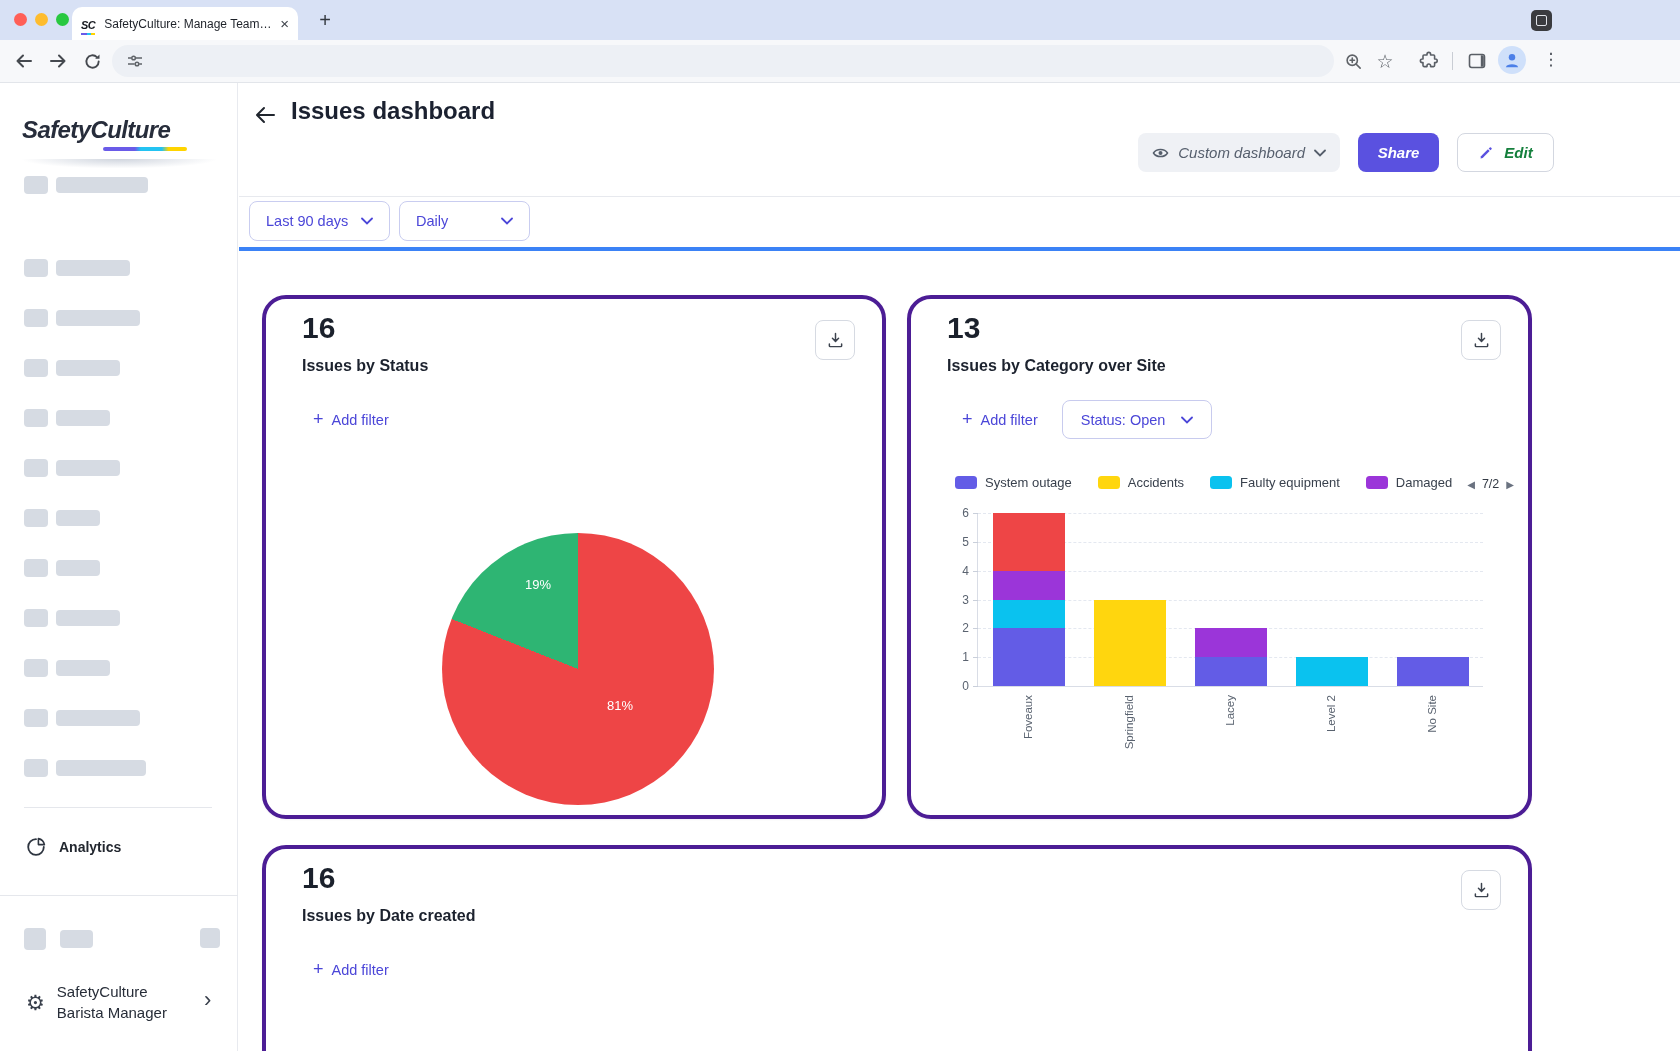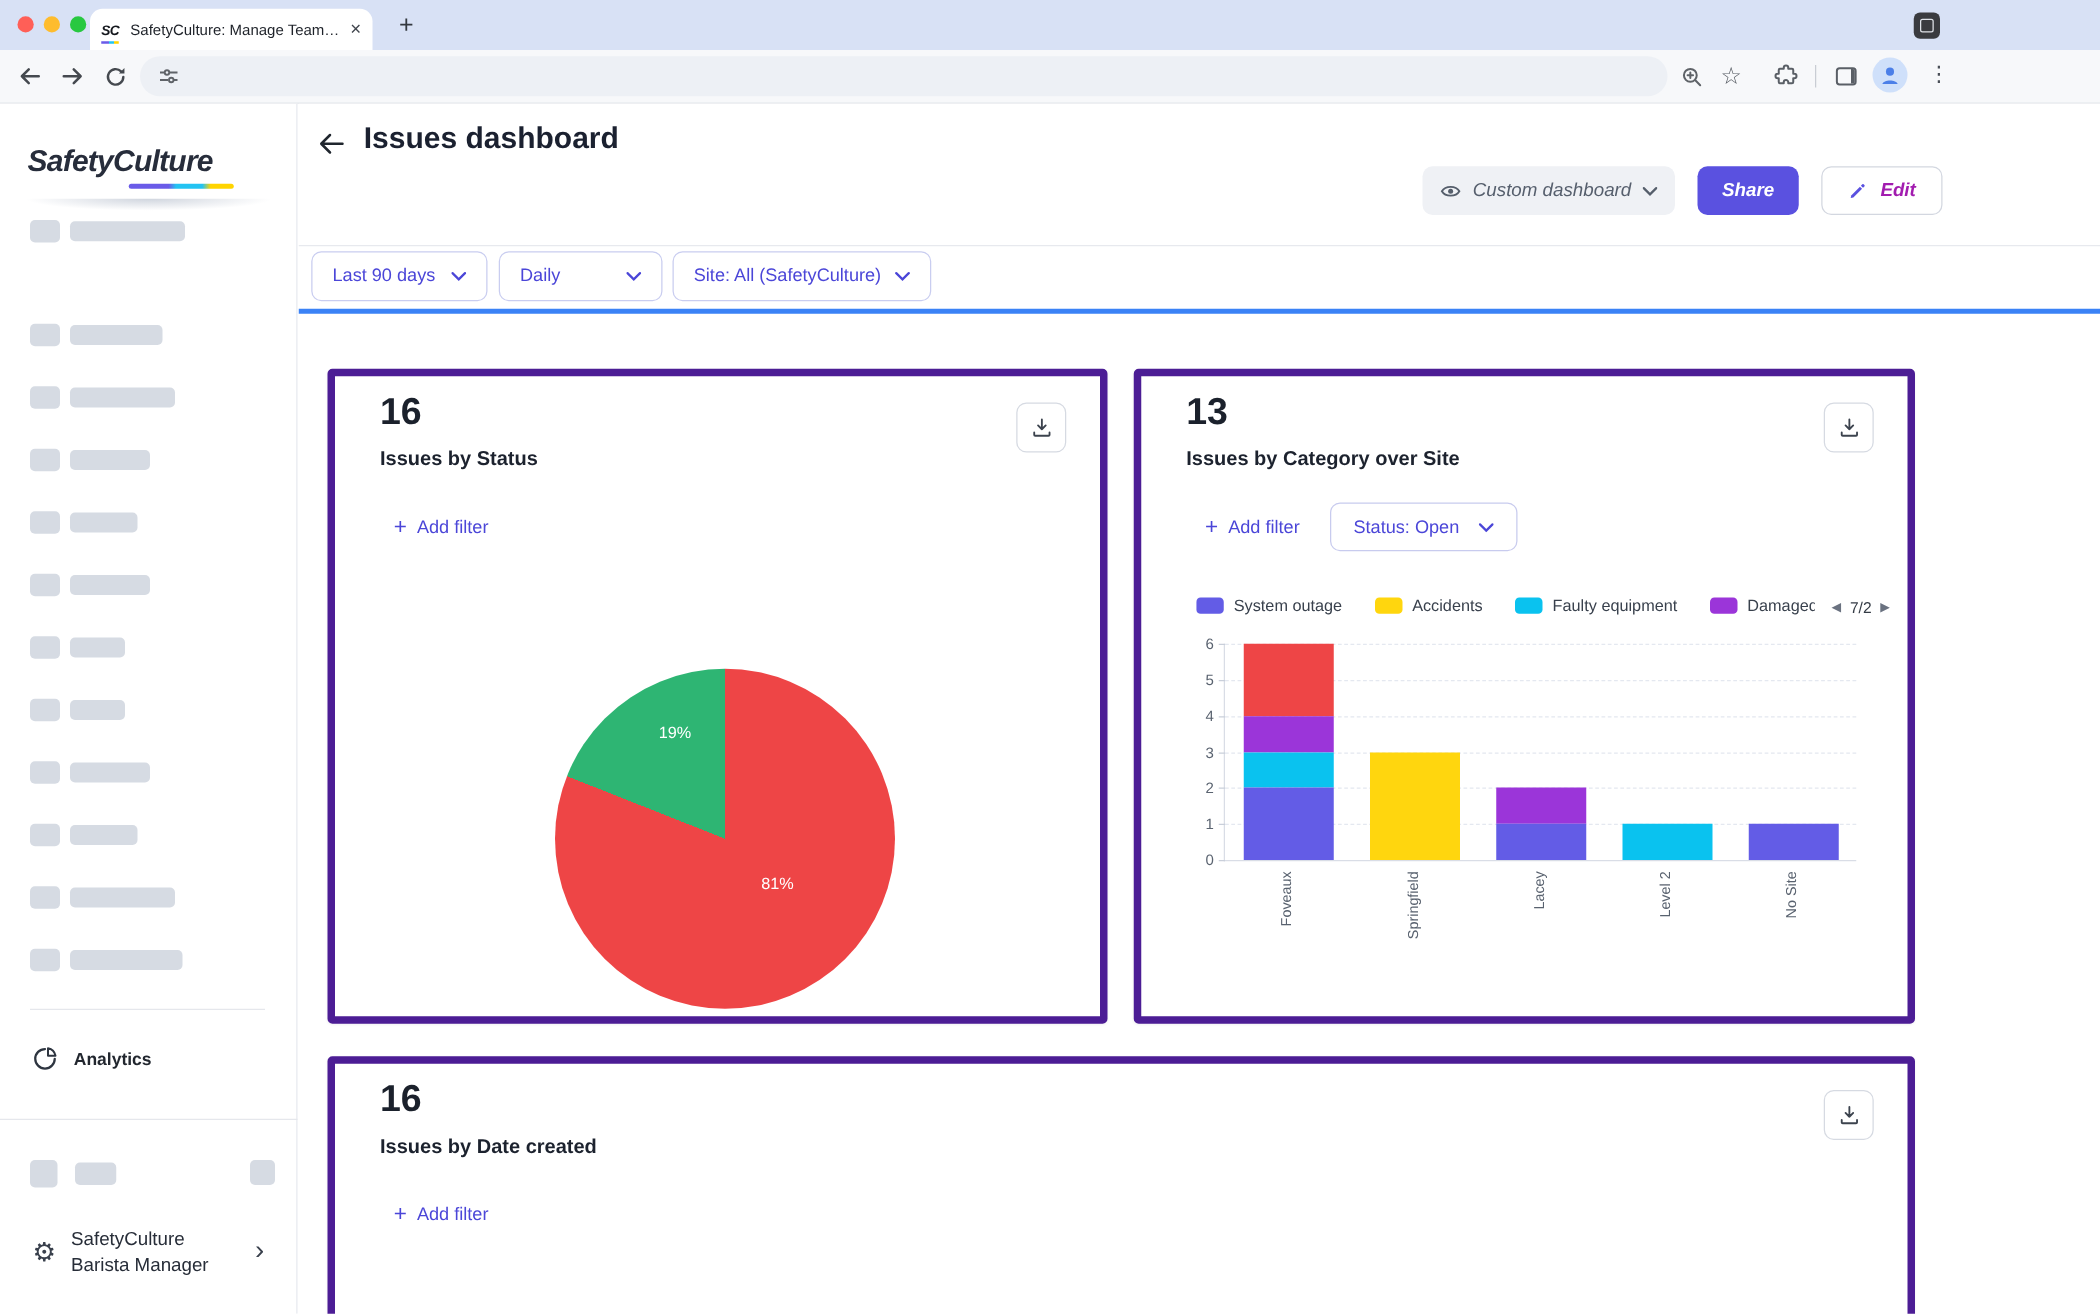--- a/index.html
+++ b/index.html
@@ -61,32 +61,32 @@
 
   
   .page-header{position:relative;height:113px;border-bottom:1px solid #e7e9ee;}
   .back-arrow{position:absolute;left:14px;top:20px;}
   .page-title{position:absolute;left:52px;top:14px;font-size:24px;font-weight:700;color:#1b2130;}
   .hdr-actions{position:absolute;top:50px;height:39px;right:126px;display:flex;gap:18px;}
   .btn{height:39px;border-radius:8px;display:flex;align-items:center;justify-content:center;
        box-sizing:border-box;font-size:15px;font-style:italic;}
   .btn-custom{background:#eff1f5;color:#565f6d;padding:0 14px;gap:9px;font-weight:500;}
   .btn-share{background:#5a51e0;color:#fff;width:81px;font-weight:700;}
-  .btn-edit{background:#fff;border:1px solid #d3d7e0;color:#a21caf;width:97px;font-weight:700;gap:9px;}
+  .btn-edit{background:#fff;border:1px solid #d3d7e0;color:#15803d;width:97px;font-weight:700;gap:9px;}
   .chevdn{width:12px;height:8px;}
 
   
   .filterbar{position:relative;height:50px;border-bottom:4px solid #3b82f6;}
   .fpill{position:absolute;top:4px;height:40px;border:1px solid #c9cdf0;border-radius:8px;background:#fff;
        display:flex;align-items:center;justify-content:space-between;padding:0 16px;box-sizing:border-box;
        color:#4b46d8;font-size:14.5px;font-weight:500;}
 
   
   .content{position:relative;}
-  .card{position:absolute;background:#fff;border:6px solid #4c1d95;border-radius:4px;
+  .card{position:absolute;background:#fff;border:4px solid #4c1d95;border-radius:24px;
        box-shadow:0 1px 2px rgba(16,24,40,.05);box-sizing:border-box;}
   .count{position:absolute;left:36px;top:12px;font-size:30px;font-weight:800;color:#1b212c;}
   .card-title{position:absolute;left:36px;top:58px;font-size:16px;font-weight:700;color:#1c222e;}
   .dl-btn{position:absolute;right:27px;top:21px;width:38px;height:38px;border:1px solid #d6dae2;
        border-radius:8px;background:#fff;display:flex;align-items:center;justify-content:center;}
   .addfilter{display:flex;align-items:center;gap:8px;color:#4b46d8;font-size:14.5px;font-weight:500;}
   .addfilter .plus{font-size:18px;font-weight:400;}
   .af-abs{position:absolute;left:47px;top:110px;}
   .filterrow{position:absolute;left:51px;top:101px;height:39px;display:flex;align-items:center;gap:24px;}
   .statuspill{height:39px;border:1px solid #c8cbee;border-radius:8px;display:flex;align-items:center;
@@ -293,26 +293,20 @@
         <svg class="chevdn" viewBox="0 0 12 8">
             <path d="M1 1.5 6 6.5 11 1.5" stroke="#4b46d8" stroke-width="1.8" fill="none" stroke-linecap="round"></path>
           </svg>
       </div>
       <div class="fpill" style="left:160px;width:131px">
         <span>Daily</span>
         <svg class="chevdn" viewBox="0 0 12 8">
             <path d="M1 1.5 6 6.5 11 1.5" stroke="#4b46d8" stroke-width="1.8" fill="none" stroke-linecap="round"></path>
           </svg>
       </div>
-      <div class="fpill" style="left:299px;width:207px">
-        <span>Site: All (SafetyCulture)</span>
-        <svg class="chevdn" viewBox="0 0 12 8">
-            <path d="M1 1.5 6 6.5 11 1.5" stroke="#4b46d8" stroke-width="1.8" fill="none" stroke-linecap="round"></path>
-          </svg>
-      </div>
     </div>
 
     <div class="content">
 
       <div class="card" style="left:23px;top:44px;width:624px;height:524px">
         <div class="count">16</div>
         <div class="card-title">Issues by Status</div>
         <div class="dl-btn">
           <svg width="21" height="21" viewBox="0 0 24 24">
               <path d="M12 4v9M8.5 9.5 12 13l3.5-3.5M5 16v2.2c0 .5.4.8.9.8h12.2c.5 0 .9-.3.9-.8V16" stroke="#3c434e" stroke-width="1.7" fill="none" stroke-linecap="round" stroke-linejoin="round"></path>

